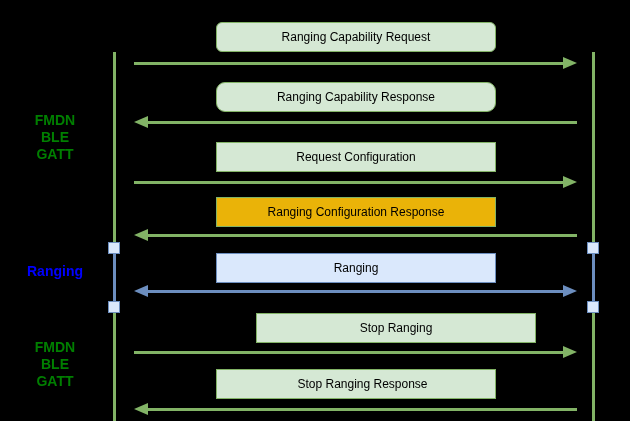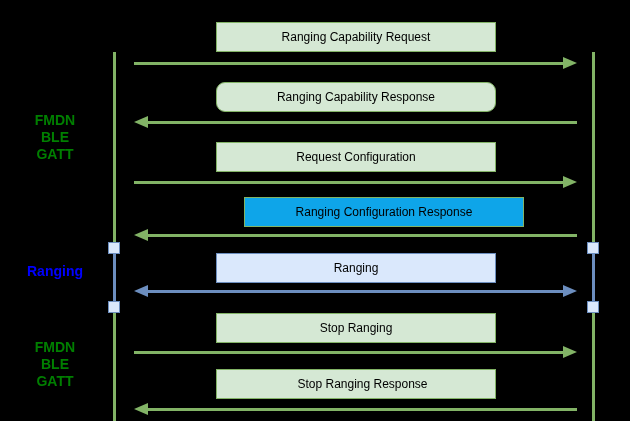--- a/index.html
+++ b/index.html
@@ -85,57 +85,57 @@
   <div class="side-label" style="top: 263px; color: rgb(0, 0, 255);">
     <div>Ranging</div>
   </div>
   <div class="side-label" style="top: 339px; color: rgb(0, 127, 0);">
     <div>FMDN</div>
     <div>BLE</div>
     <div>GATT</div>
   </div>
 
   <div id="messages">
-      <div class="msg-box" style="top: 22px; background: rgb(213, 232, 212); border-color: rgb(130, 179, 102); color: rgb(0, 0, 0);">
+      <div class="msg-box" style="top: 22px; background: rgb(213, 232, 212); border-color: rgb(130, 179, 102); color: rgb(0, 0, 0); border-radius: 6px;">
         <span>Ranging Capability Request</span>
       </div>
       <div class="msg-arrow" style="top: 57px;">
         <div class="head right" style="border-left-color: rgb(130, 179, 102);"></div>
         <div class="line" style="background: rgb(130, 179, 102); right: 12px;"></div>
       </div>
       <div class="msg-box" style="top: 82px; background: rgb(213, 232, 212); border-color: rgb(130, 179, 102); color: rgb(0, 0, 0); border-radius: 9px;">
         <span>Ranging Capability Response</span>
       </div>
       <div class="msg-arrow" style="top: 116px;">
         <div class="head left" style="border-right-color: rgb(130, 179, 102);"></div>
         <div class="line" style="background: rgb(130, 179, 102); left: 12px;"></div>
       </div>
       <div class="msg-box" style="top: 142px; background: rgb(213, 232, 212); border-color: rgb(130, 179, 102); color: rgb(0, 0, 0);">
         <span>Request Configuration</span>
       </div>
       <div class="msg-arrow" style="top: 176px;">
         <div class="head right" style="border-left-color: rgb(130, 179, 102);"></div>
         <div class="line" style="background: rgb(130, 179, 102); right: 12px;"></div>
       </div>
-      <div class="msg-box" style="top: 197px; background: #0ea5e9; border-color: rgb(130, 179, 102); color: rgb(0, 0, 0); margin-left: 28px;">
+      <div class="msg-box" style="top: 197px; background: #eab308; border-color: rgb(130, 179, 102); color: rgb(0, 0, 0);">
         <span>Ranging Configuration Response</span>
       </div>
       <div class="msg-arrow" style="top: 229px;">
         <div class="head left" style="border-right-color: rgb(130, 179, 102);"></div>
         <div class="line" style="background: rgb(130, 179, 102); left: 12px;"></div>
       </div>
       <div class="msg-box" style="top: 253px; background: rgb(218, 232, 252); border-color: rgb(108, 142, 191); color: rgb(0, 0, 0);">
         <span>Ranging</span>
       </div>
       <div class="msg-arrow" style="top: 285px;">
         <div class="head right" style="border-left-color: rgb(108, 142, 191);"></div>
         <div class="head left" style="border-right-color: rgb(108, 142, 191);"></div>
         <div class="line" style="background: rgb(108, 142, 191); right: 12px; left: 12px;"></div>
       </div>
-      <div class="msg-box" style="top: 313px; background: rgb(213, 232, 212); border-color: rgb(130, 179, 102); color: rgb(0, 0, 0);">
+      <div class="msg-box" style="top: 313px; background: rgb(213, 232, 212); border-color: rgb(130, 179, 102); color: rgb(0, 0, 0); margin-left: 40px;">
         <span>Stop Ranging</span>
       </div>
       <div class="msg-arrow" style="top: 346px;">
         <div class="head right" style="border-left-color: rgb(130, 179, 102);"></div>
         <div class="line" style="background: rgb(130, 179, 102); right: 12px;"></div>
       </div>
       <div class="msg-box" style="top: 369px; background: rgb(213, 232, 212); border-color: rgb(130, 179, 102); color: rgb(0, 0, 0); padding-left: 13px;">
         <span>Stop Ranging Response</span>
       </div>
       <div class="msg-arrow" style="top: 403px;">

